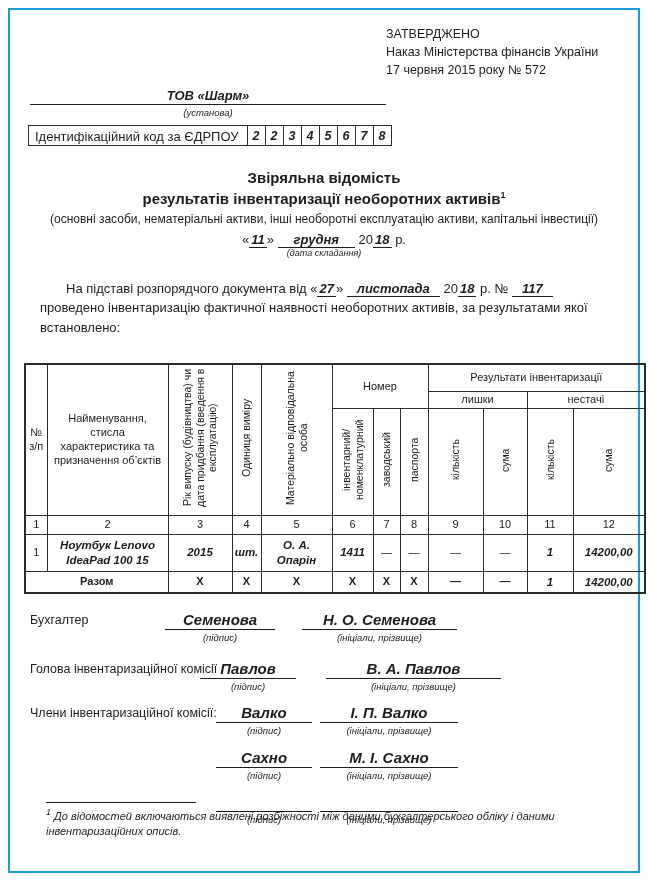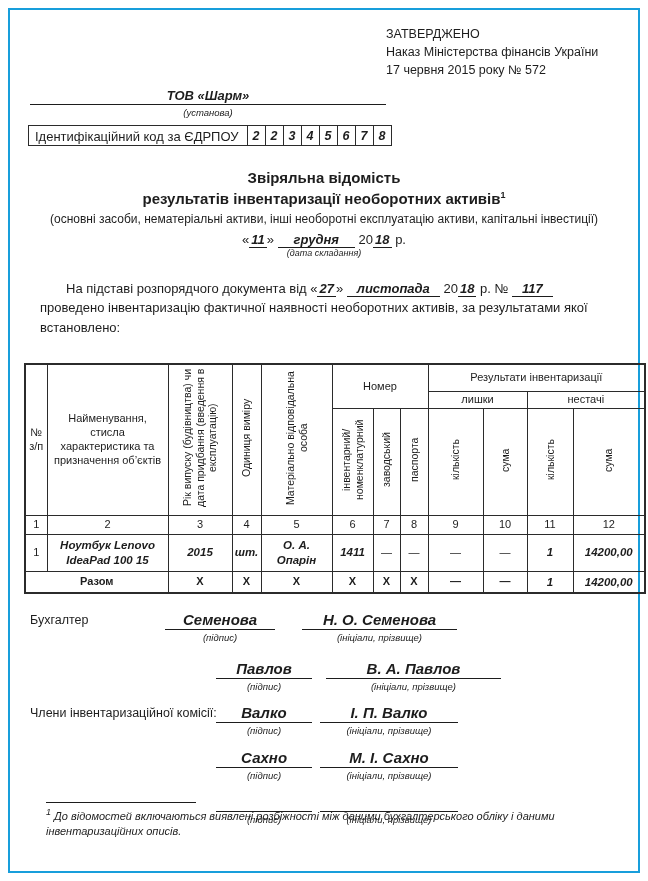--- a/index.html
+++ b/index.html
@@ -80,21 +80,21 @@
   .sig-row { position: absolute; left: 0; right: 0; height: 44px; }
   .sig-label { position: absolute; left: 10px; top: 2px; }
   .sig-col { position: absolute; text-align: center; }
   .sig-value {
     font-style: italic; font-weight: bold; font-size: 15px;
     border-bottom: 1.3px solid #1d1d1d; padding-bottom: 1px; min-height: 17px;
   }
   .sig-caption { font-style: italic; font-size: 9.5px; margin-top: 2px; }
   .r1 .sig-sign { left: 145px; width: 110px; }
   .r1 .sig-name { left: 282px; width: 155px; }
-  .r2 .sig-sign { left: 196px; width: 96px; }
+  .r2 .sig-sign { left: 180px; width: 96px; }
   .r2 .sig-name { left: 306px; width: 175px; }
   .r3 .sig-sign, .r4 .sig-sign, .r5 .sig-sign { left: 196px; width: 96px; }
   .r3 .sig-name { left: 300px; width: 138px; }
   .r4 .sig-name { left: 300px; width: 138px; }
   .r5 .sig-name { left: 300px; width: 138px; }
 
   
   .footnote { position: absolute; left: 26px; right: 10px; top: 782px; }
   .footnote-rule { width: 150px; border-top: 1px solid #1d1d1d; margin-bottom: 3px; }
   .footnote-text { font-style: italic; font-size: 11px; line-height: 1.35; }
@@ -241,20 +241,21 @@
         <div class="sig-value">Семенова</div>
         <div class="sig-caption">(підпис)</div>
       </div>
       <div class="sig-col sig-name">
         <div class="sig-value">Н. О. Семенова</div>
         <div class="sig-caption">(ініціали, прізвище)</div>
       </div>
     </div>
 
     <div class="sig-row r2" style="top:49px">
+      <div class="sig-label">Голова інвентаризаційної комісії</div>
       <div class="sig-col sig-sign">
         <div class="sig-value">Павлов</div>
         <div class="sig-caption">(підпис)</div>
       </div>
       <div class="sig-col sig-name">
         <div class="sig-value">В. А. Павлов</div>
         <div class="sig-caption">(ініціали, прізвище)</div>
       </div>
     </div>
 

